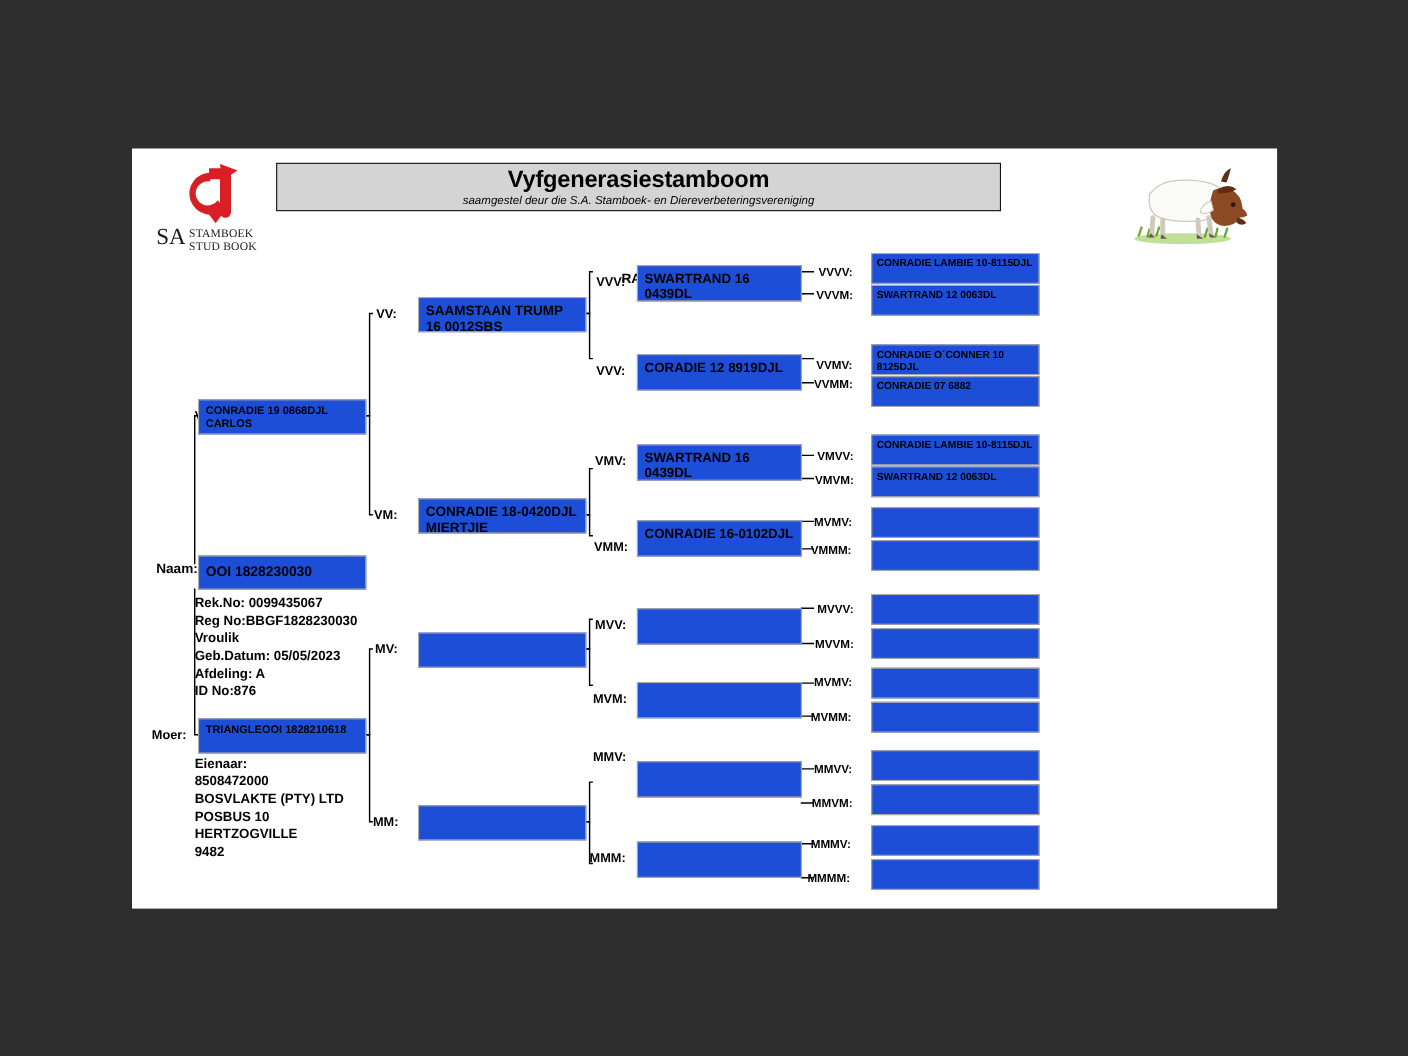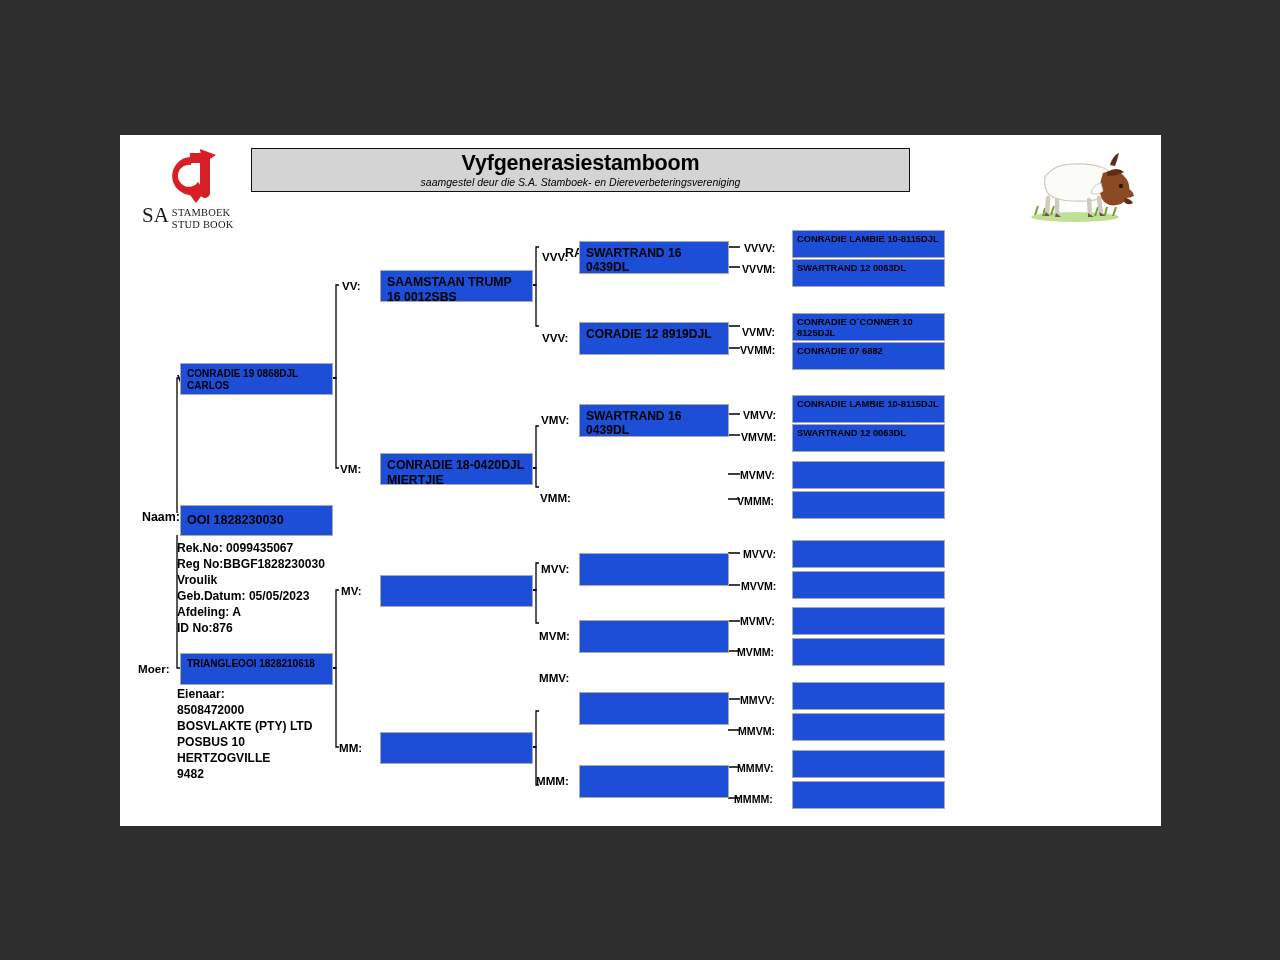--- a/index.html
+++ b/index.html
@@ -204,28 +204,29 @@
   <div class="lbl" style="left:422px; top:115px;">VVV:</div>
   <div class="box g4" style="left:459px; top:106px; width:150px; height:33px;">SWARTRAND 16 0439DL</div>
 
   <div class="lbl" style="left:422px; top:196px;">VVV:</div>
   <div class="box g4" style="left:459px; top:187px; width:150px; height:33px;">CORADIE 12 8919DJL</div>
 
   <div class="lbl" style="left:421px; top:278px;">VMV:</div>
   <div class="box g4" style="left:459px; top:269px; width:150px; height:33px;">SWARTRAND 16 0439DL</div>
 
   <div class="lbl" style="left:420px; top:356px;">VMM:</div>
+  <div class="box g4" style="left:459px; top:338px; width:150px; height:33px;">CONRADIE 16-0102DJL</div>
 
   <div class="lbl" style="left:421px; top:427px;">MVV:</div>
   <div class="box g4" style="left:459px; top:418px; width:150px; height:33px;"></div>
 
   <div class="lbl" style="left:419px; top:494px;">MVM:</div>
   <div class="box g4" style="left:459px; top:485px; width:150px; height:33px;"></div>
 
-  <div class="lbl" style="left:419px; top:536px;">MMV:</div>
+  <div class="lbl" style="left:419px; top:547px;">MMV:</div>
   <div class="box g4" style="left:459px; top:557px; width:150px; height:33px;"></div>
 
   <div class="lbl" style="left:416px; top:639px;">MMM:</div>
   <div class="box g4" style="left:459px; top:630px; width:150px; height:33px;"></div>
 
   <div class="lbl g5lbl" style="left:624px; top:107px;">VVVV:</div>
   <div class="box g5" style="left:672px; top:95px; width:153px; height:28px;">CONRADIE LAMBIE 10-8115DJL</div>
 
   <div class="lbl g5lbl" style="left:622px; top:128px;">VVVM:</div>
   <div class="box g5" style="left:672px; top:124px; width:153px; height:28px;">SWARTRAND 12 0063DL</div>

